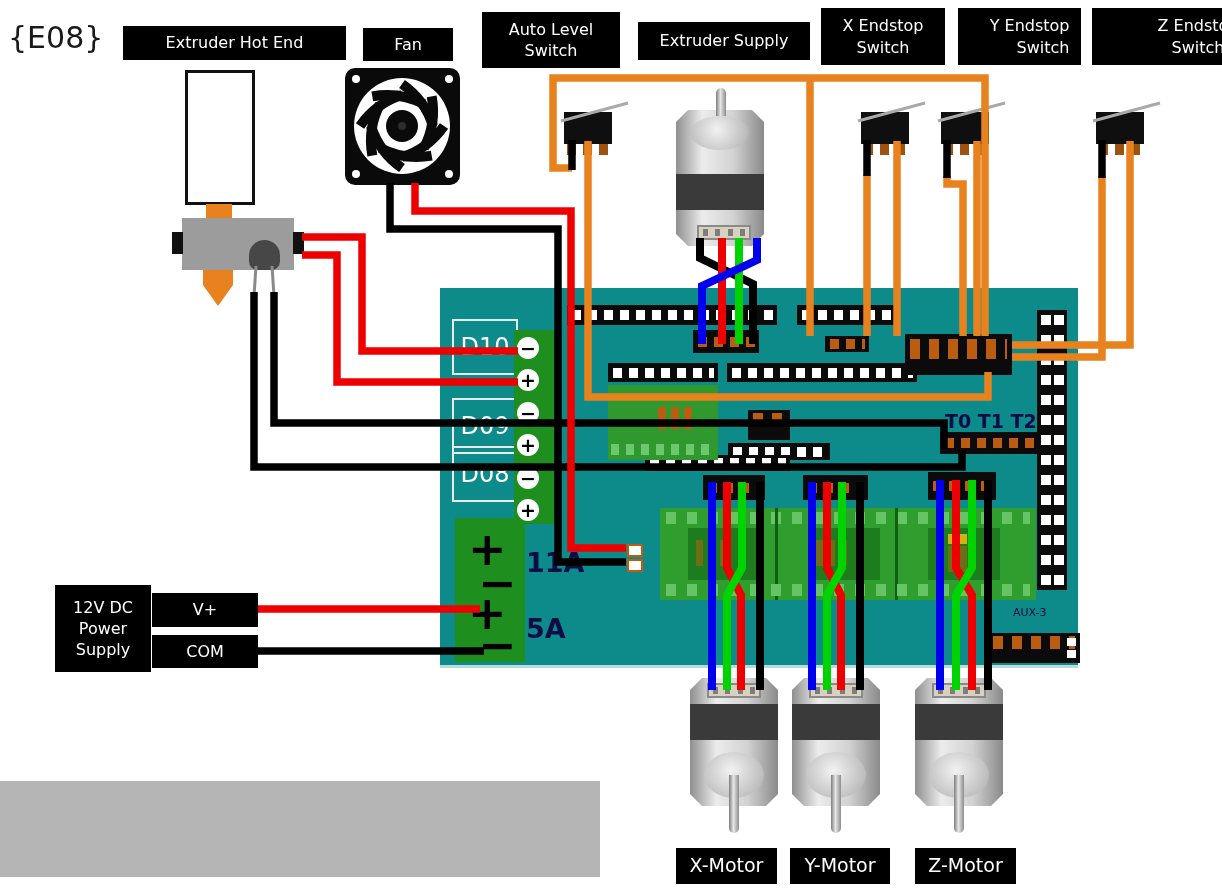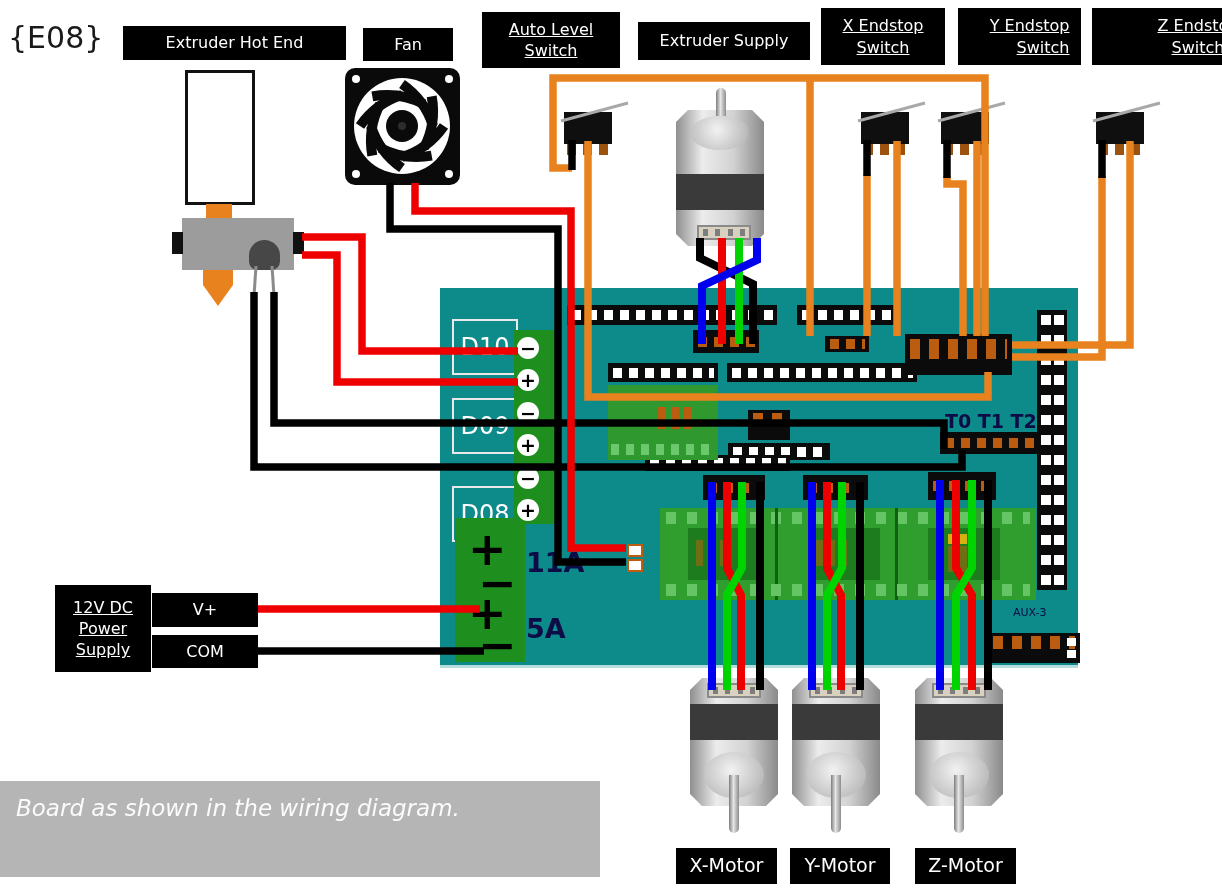--- a/index.html
+++ b/index.html
@@ -1,21 +1,21 @@
 <!DOCTYPE html>
 <html><head>
 <meta charset="utf-8">
 <style>
   html,body{margin:0;padding:0;background:#fff;}
   #canvas{position:relative;width:1222px;height:888px;background:#ffffff;overflow:hidden;
           font-family:"DejaVu Sans","Liberation Sans",sans-serif;}
   
   .lbl{position:absolute;background:#000;color:#fff;display:flex;align-items:center;justify-content:center;
        text-align:center;font-size:16px;line-height:1.32;}
-  .lbl .wrapspan{display:inline-block;text-decoration:underline;}
+  .lbl .wrapspan{display:inline-block;}
   
   .step-code{position:absolute;left:8px;top:20px;font-size:30px;color:#1a1a1a;}
   .term-title{position:absolute;left:0;top:733px;width:212px;height:44px;background:#000;color:#fff;
               font-size:27px;display:flex;align-items:center;padding-left:12px;box-sizing:border-box;}
   .note-box{position:absolute;left:0;top:781px;width:600px;height:96px;background:#b5b5b5;color:#fbfbfb;
             font-style:italic;font-size:23px;line-height:1.55;padding:10px 16px;box-sizing:border-box;}
   
   #board{position:absolute;left:440px;top:288px;width:638px;height:377px;background:#0d8a8a;
          border-bottom:3px solid #b7dcdc;box-sizing:content-box;z-index:10;}
   .dbox{position:absolute;left:12px;width:62px;height:52px;border:2px solid #e9e9e9;color:#fff;
@@ -98,21 +98,21 @@
 <body>
 
 <div id="canvas">
 
   <div class="step-code">{E08}</div>
 
   <div id="board">
 
     <div class="dbox" style="top:31px;">D10</div>
     <div class="dbox" style="top:110px;">D09</div>
-    <div class="dbox" style="top:158px;margin-top:40px;">D08</div>
+    <div class="dbox" style="top:158px;">D08</div>
     <div class="greenstrip"></div>
     <div class="screw" style="top:49px;">−</div>
     <div class="screw" style="top:81px;">+</div>
     <div class="screw" style="top:114px;">−</div>
     <div class="screw" style="top:146px;">+</div>
     <div class="screw" style="top:179px;">−</div>
     <div class="screw" style="top:211px;">+</div>
 
     <div class="powerblock"></div>
     <div class="psign" style="left:28px;top:238px;font-size:46px;">+</div>
@@ -365,16 +365,15 @@
     </div>
     <div class="lbl" style="left:152px;top:593px;width:106px;height:34px;">V+</div>
     <div class="lbl" style="left:152px;top:635px;width:106px;height:33px;">COM</div>
 
     <div class="lbl" style="left:676px;top:848px;width:101px;height:36px;font-size:19px;">X-Motor</div>
     <div class="lbl" style="left:790px;top:848px;width:100px;height:36px;font-size:19px;">Y-Motor</div>
     <div class="lbl" style="left:915px;top:848px;width:101px;height:36px;font-size:19px;">Z-Motor</div>
   </div>
 
   <div class="note-box">
-    <div>Board as shown in the wiring diagram.</div>
   </div>
 
 </div>
 
 </body></html>

